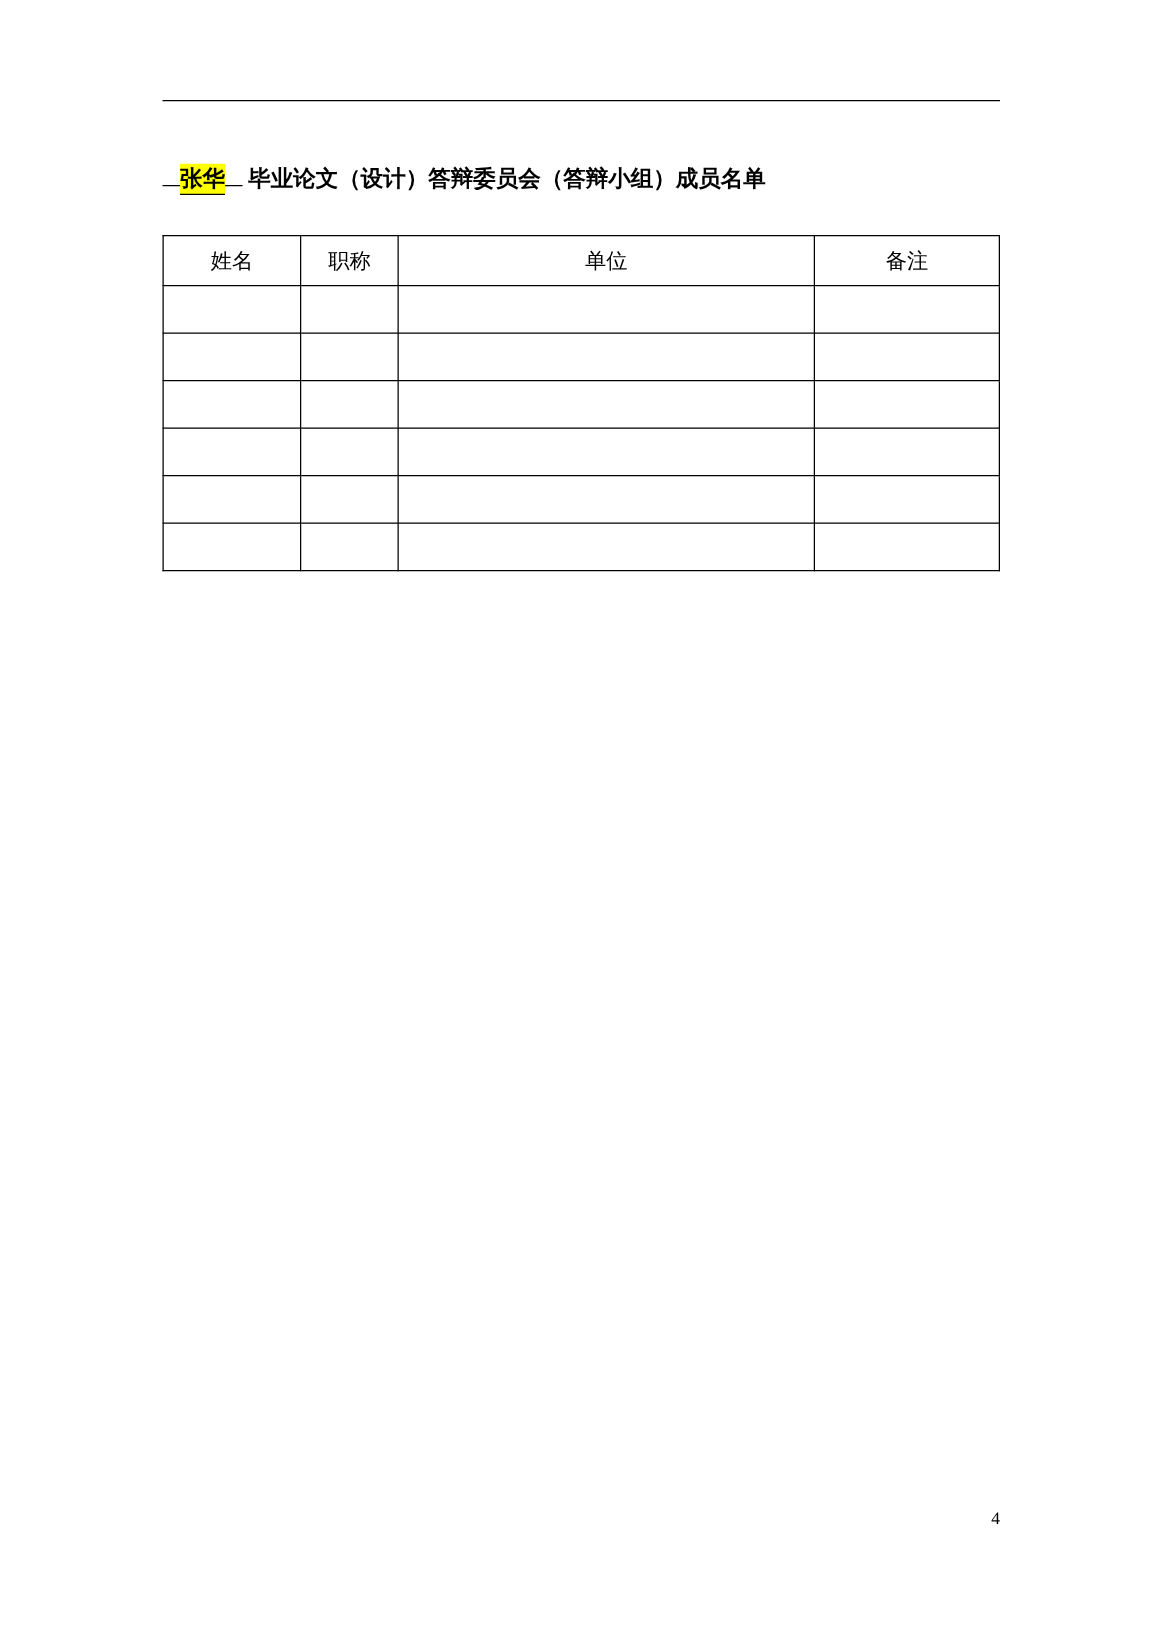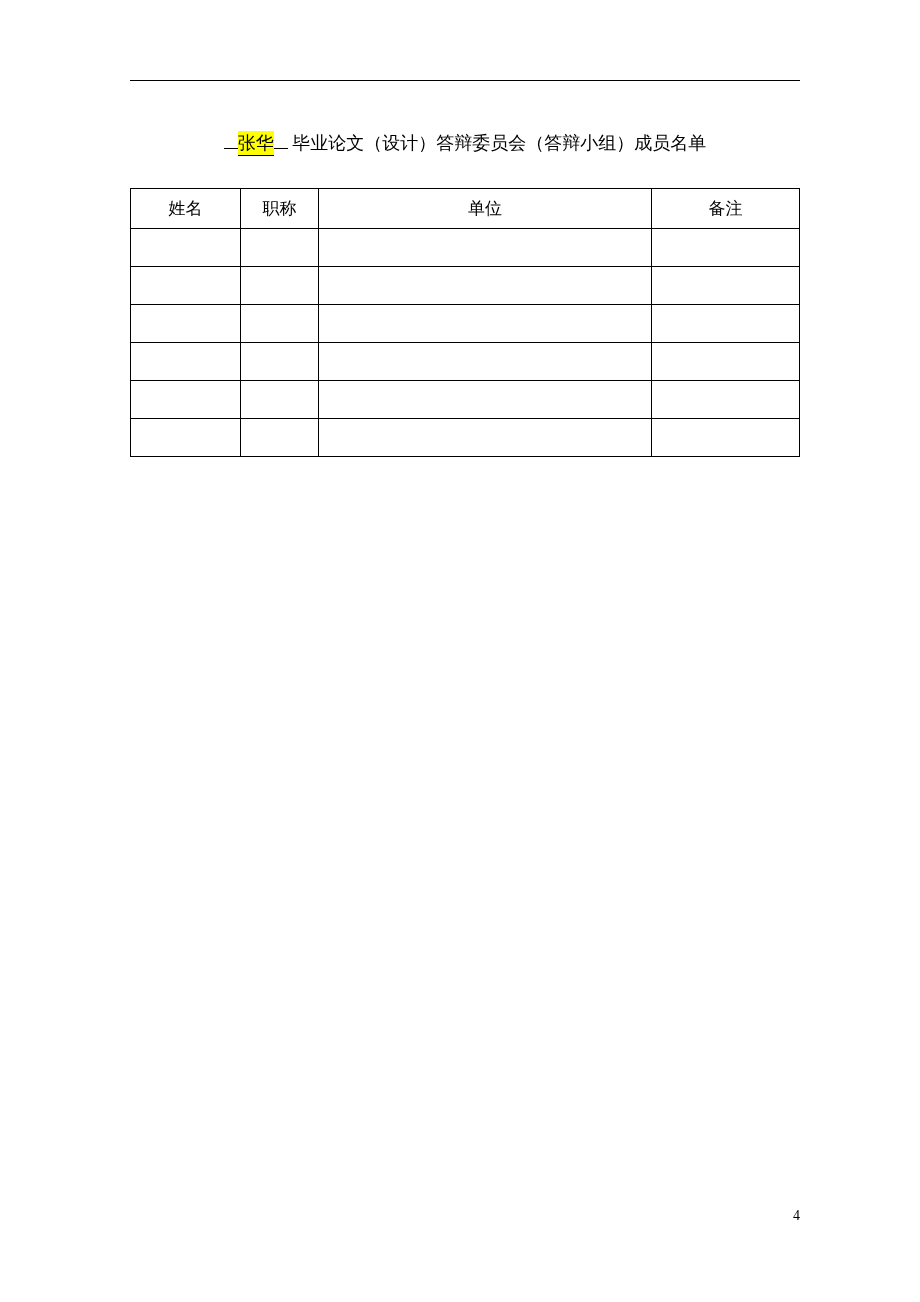--- a/index.html
+++ b/index.html
@@ -15,23 +15,22 @@
       position: relative;
     }
     .page {
       padding: 80px 120px 60px 130px;
     }
     .header-rule {
       border-top: 1.5px solid #000;
       margin-bottom: 50px;
     }
     .title-line {
-      text-align: center;
       font-size: 18px;
-      font-weight: normal;
+      font-weight: bold;
       margin-bottom: 32px;
       white-space: nowrap;
     }
     .title-line .underline-left {
       display: inline-block;
       border-bottom: 1.5px solid #000;
       width: 14px;
       vertical-align: baseline;
     }
     .title-line .highlighted {

